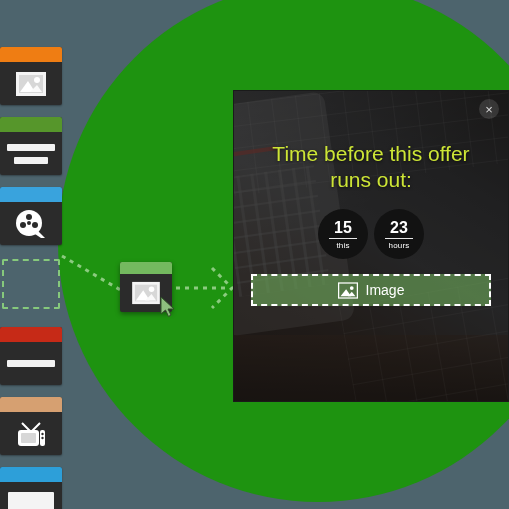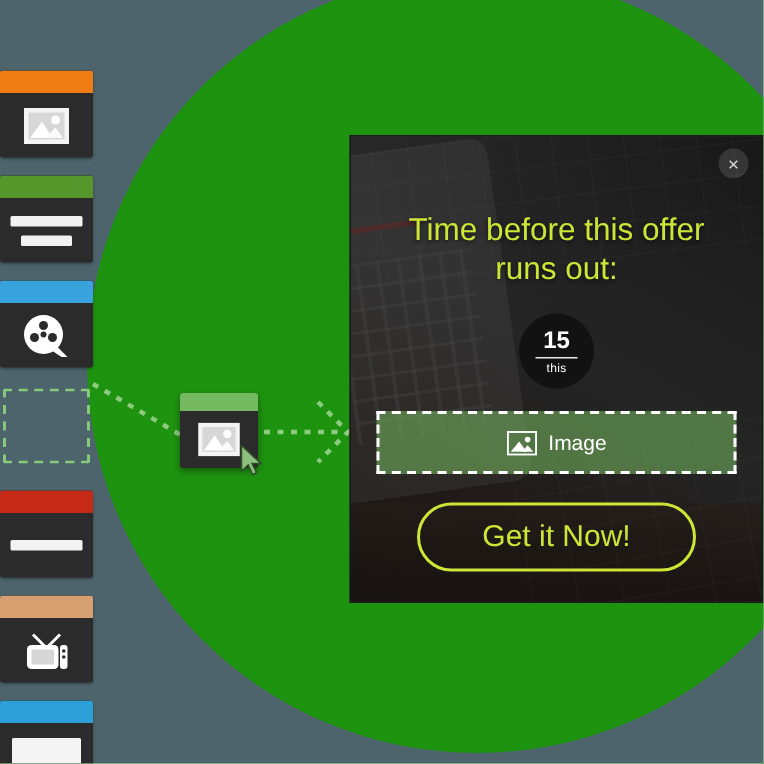--- a/index.html
+++ b/index.html
@@ -195,21 +195,21 @@
     display: flex; flex-direction: column;
     align-items: center; justify-content: center;
     color: #fff;
   }
   .cd-value { font-size: 16px; font-weight: bold; line-height: 17px; }
   .cd-rule { width: 28px; height: 1px; background: #e8e8e8; margin: 2px 0 2px; }
   .cd-label { font-size: 8px; line-height: 9px; letter-spacing: .2px; }
 
   #image-dropzone {
     margin-top: 15px;
-    height: 42px;
+    height: 32px;
     background: rgba(110,170,90,.62);
     border: 2px dashed #ffffff;
     display: flex; align-items: center; justify-content: center;
     gap: 8px;
     cursor: pointer;
   }
   #image-dropzone .dz-label {
     color: #ffffff;
     font-size: 14px;
   }
@@ -349,31 +349,33 @@
       </div>
 
       <div id="popup-heading">Time before this offer runs out:</div>
 
       <div id="countdown">
         <div class="cd-unit">
           <div class="cd-value">15</div>
           <div class="cd-rule"></div>
           <div class="cd-label">this</div>
         </div>
+        <div class="cd-unit">
+          <div class="cd-value">23</div>
+          <div class="cd-rule"></div>
+          <div class="cd-label">hours</div>
+        </div>
       </div>
 
       <div id="image-dropzone">
         <svg width="20" height="17" viewBox="0 0 32 26">
           <rect x="1" y="1" width="30" height="24" fill="none" stroke="#ffffff" stroke-width="2"></rect>
           <circle cx="22" cy="9" r="3" fill="#ffffff"></circle>
           <path d="M4 22 L13 11 L21 22 Z" fill="#ffffff"></path>
           <path d="M16 22 L22 15 L28 22 Z" fill="#ffffff"></path>
         </svg>
         <span class="dz-label">Image</span>
       </div>
 
-      <div id="cta-button">
-        <span>Get it Now!</span>
-      </div>
     </div>
   </div>
 
 </div>
 
 </body></html>

